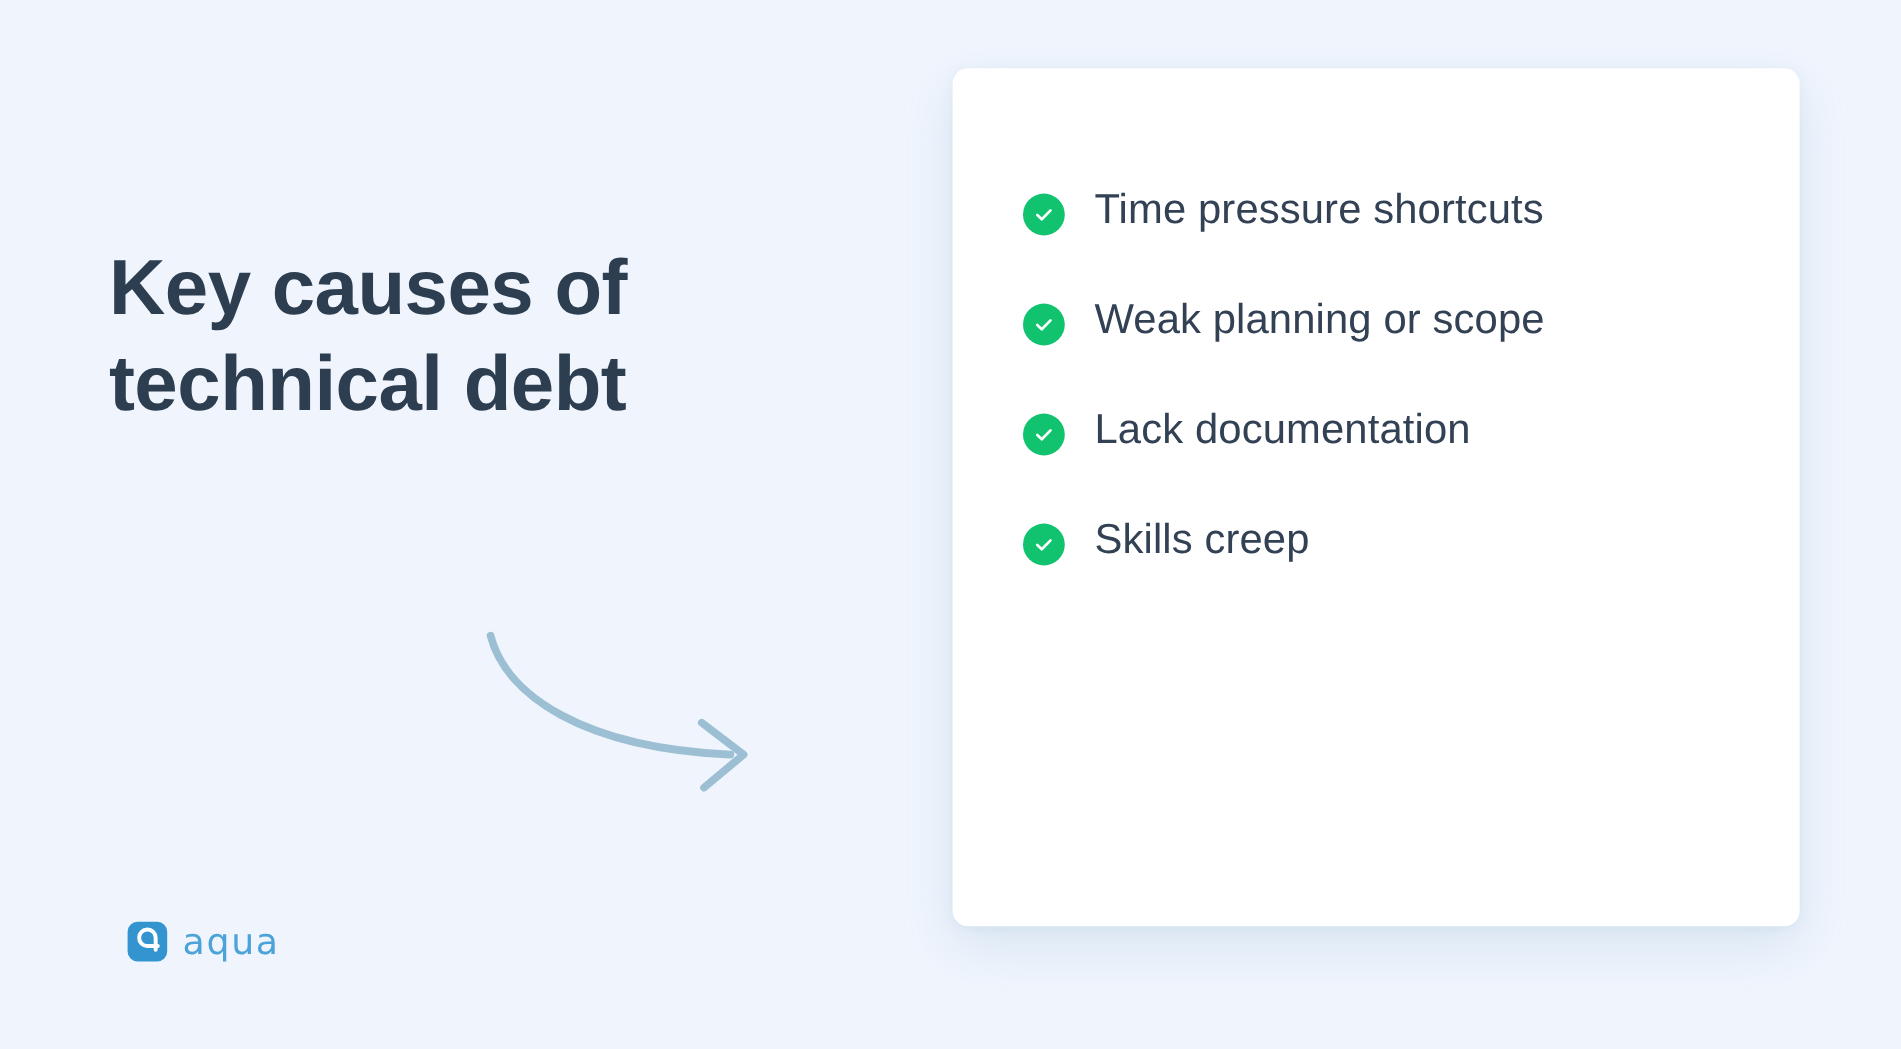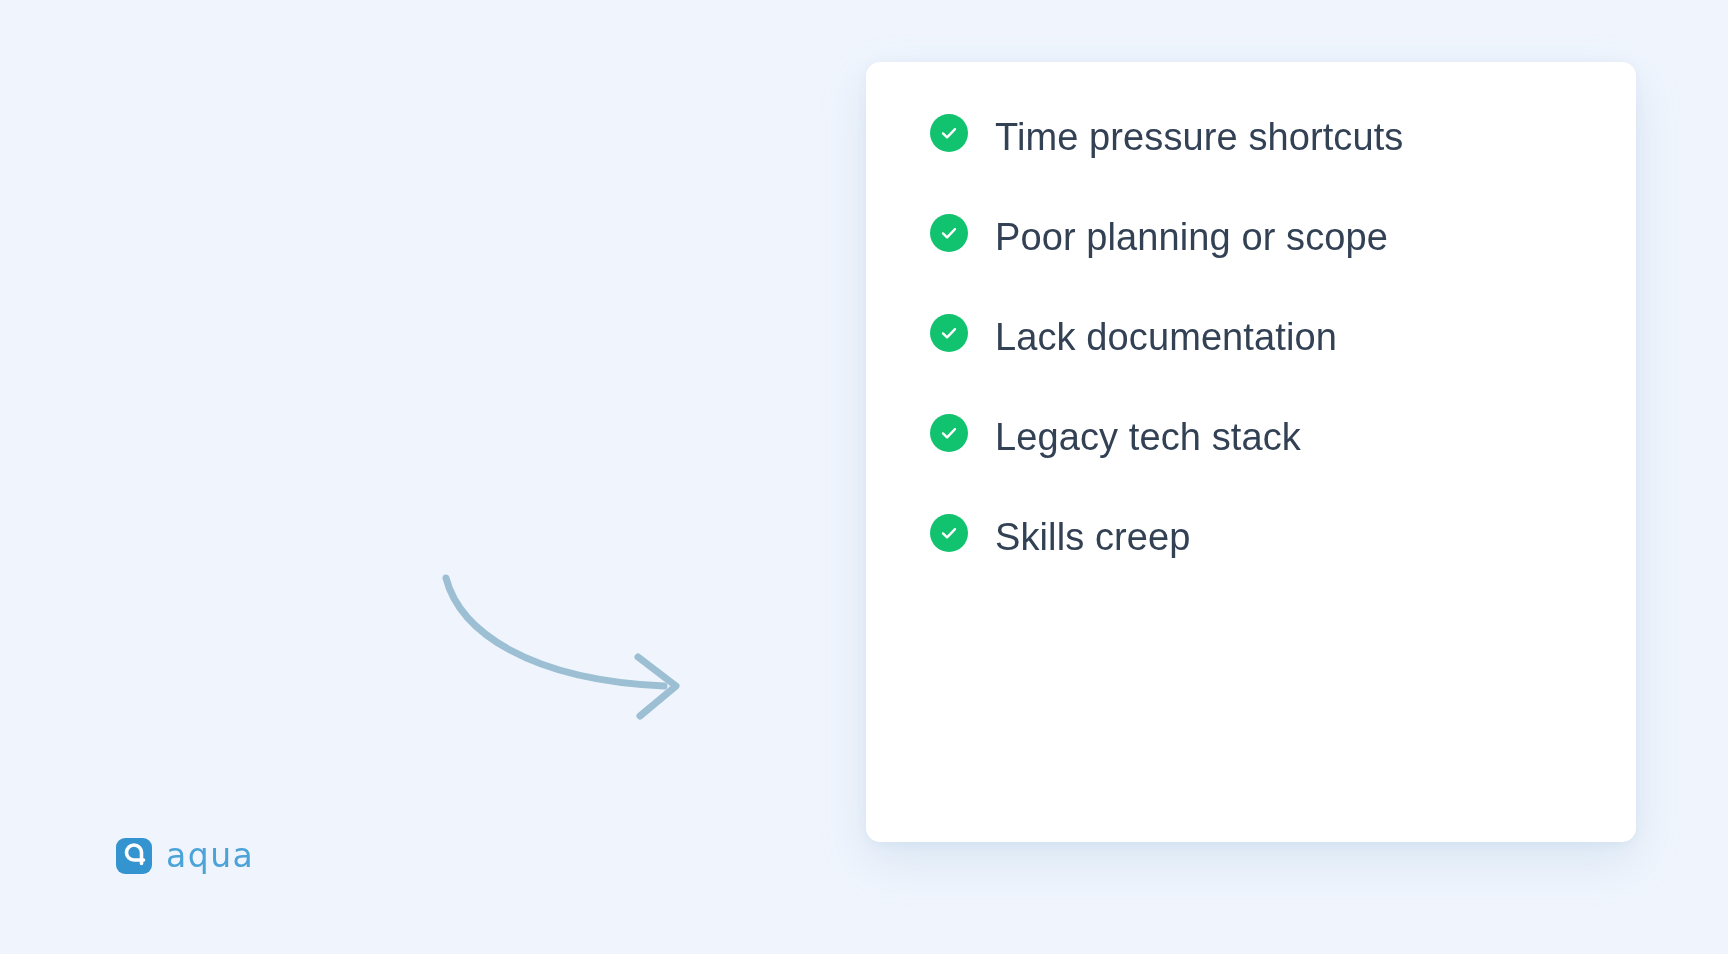--- a/index.html
+++ b/index.html
@@ -115,21 +115,21 @@
     left: 64px;
     top: 52px;
     right: 40px;
     margin: 0;
     padding: 0;
     list-style: none;
   }
 
   .check-item {
     display: flex;
-    align-items: flex-start;
+    align-items: flex-end;
     height: 100px;
   }
 
   .check-icon {
     flex: 0 0 auto;
     width: 38px;
     height: 38px;
     border-radius: 50%;
     background: #11c26f;
     display: flex;
@@ -150,20 +150,22 @@
     white-space: nowrap;
   }
 </style>
 </head>
 <body>
 
 <div id="stage">
 
   <div class="left-col">
 
+    <h1 class="headline">Key causes of
+technical debt</h1>
 
     <div class="arrow-wrap">
       <svg viewBox="0 0 360 160" xmlns="http://www.w3.org/2000/svg">
         <path d="M 26 18 C 40 72, 110 120, 244 126" fill="none" stroke="#9cbfd4" stroke-width="7" stroke-linecap="round"></path>
         <path d="M 218 97 L 256 126 L 220 156" fill="none" stroke="#9cbfd4" stroke-width="7" stroke-linecap="round" stroke-linejoin="round"></path>
       </svg>
     </div>
 
     <div class="logo">
       <span class="logo-mark">
@@ -186,41 +188,33 @@
         </span>
         <span class="check-label">Time pressure shortcuts</span>
       </li>
 
       <li class="check-item">
         <span class="check-icon">
           <svg width="20" height="20" viewBox="0 0 20 20" xmlns="http://www.w3.org/2000/svg">
             <path d="M 4 10.4 L 8.1 14.3 L 16 6.2" fill="none" stroke="#ffffff" stroke-width="2.4" stroke-linecap="round" stroke-linejoin="round"></path>
           </svg>
         </span>
-        <span class="check-label">Poor planning or scope</span>
+        <span class="check-label">Weak planning or scope</span>
       </li>
 
       <li class="check-item">
         <span class="check-icon">
           <svg width="20" height="20" viewBox="0 0 20 20" xmlns="http://www.w3.org/2000/svg">
             <path d="M 4 10.4 L 8.1 14.3 L 16 6.2" fill="none" stroke="#ffffff" stroke-width="2.4" stroke-linecap="round" stroke-linejoin="round"></path>
           </svg>
         </span>
         <span class="check-label">Lack documentation</span>
       </li>
 
 
-      <li class="check-item">
-        <span class="check-icon">
-          <svg width="20" height="20" viewBox="0 0 20 20" xmlns="http://www.w3.org/2000/svg">
-            <path d="M 4 10.4 L 8.1 14.3 L 16 6.2" fill="none" stroke="#ffffff" stroke-width="2.4" stroke-linecap="round" stroke-linejoin="round"></path>
-          </svg>
-        </span>
-        <span class="check-label">Legacy tech stack</span>
-      </li>
 
 
       <li class="check-item">
         <span class="check-icon">
           <svg width="20" height="20" viewBox="0 0 20 20" xmlns="http://www.w3.org/2000/svg">
             <path d="M 4 10.4 L 8.1 14.3 L 16 6.2" fill="none" stroke="#ffffff" stroke-width="2.4" stroke-linecap="round" stroke-linejoin="round"></path>
           </svg>
         </span>
         <span class="check-label">Skills creep</span>
       </li>

